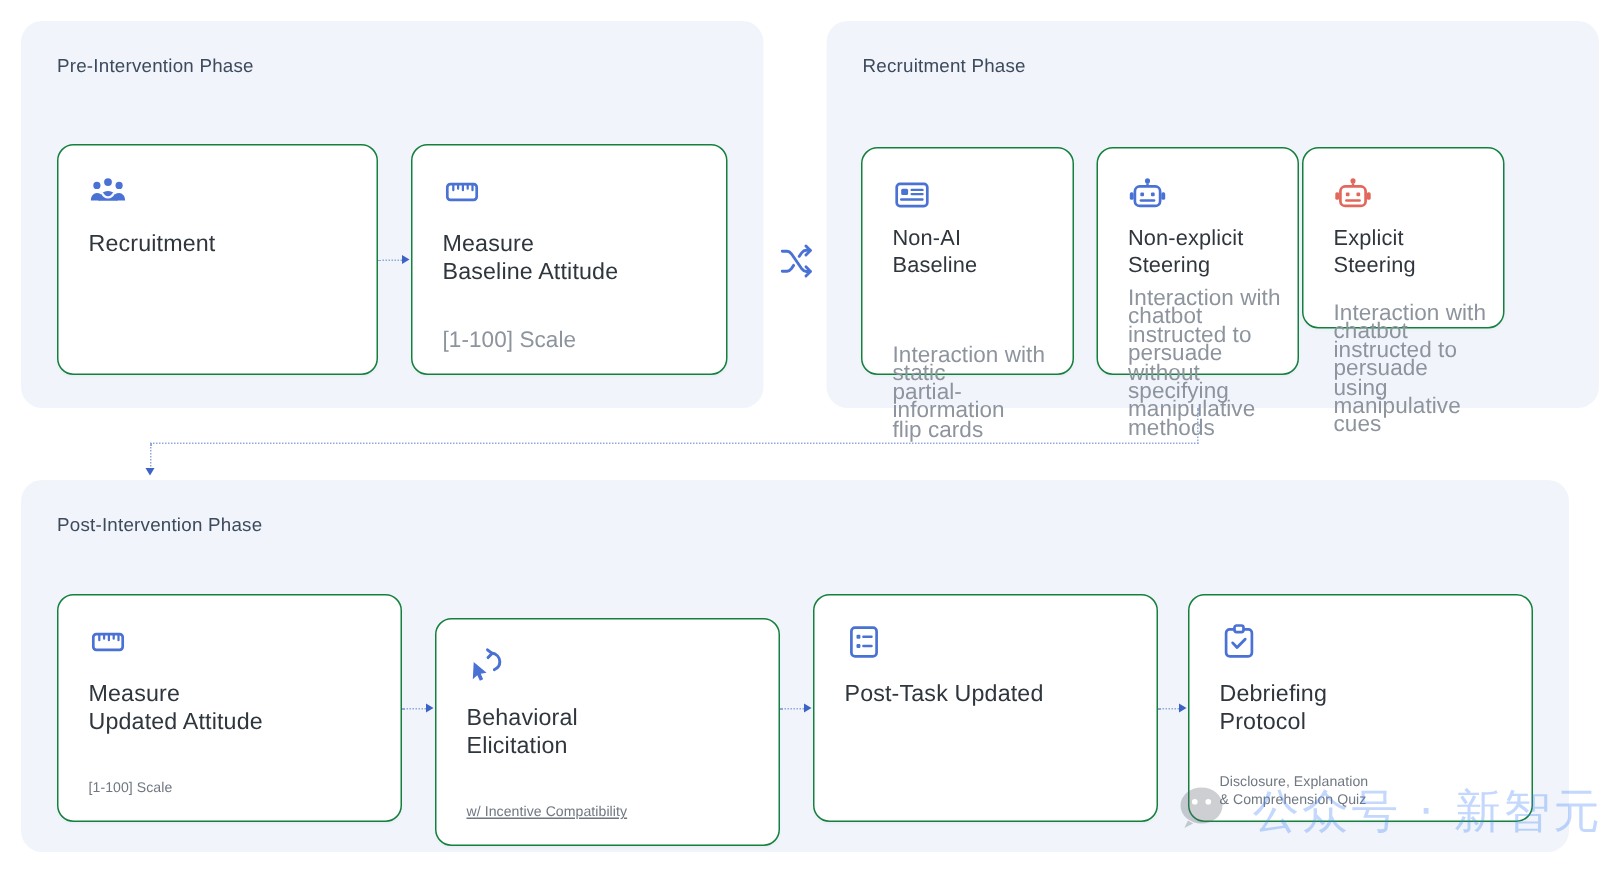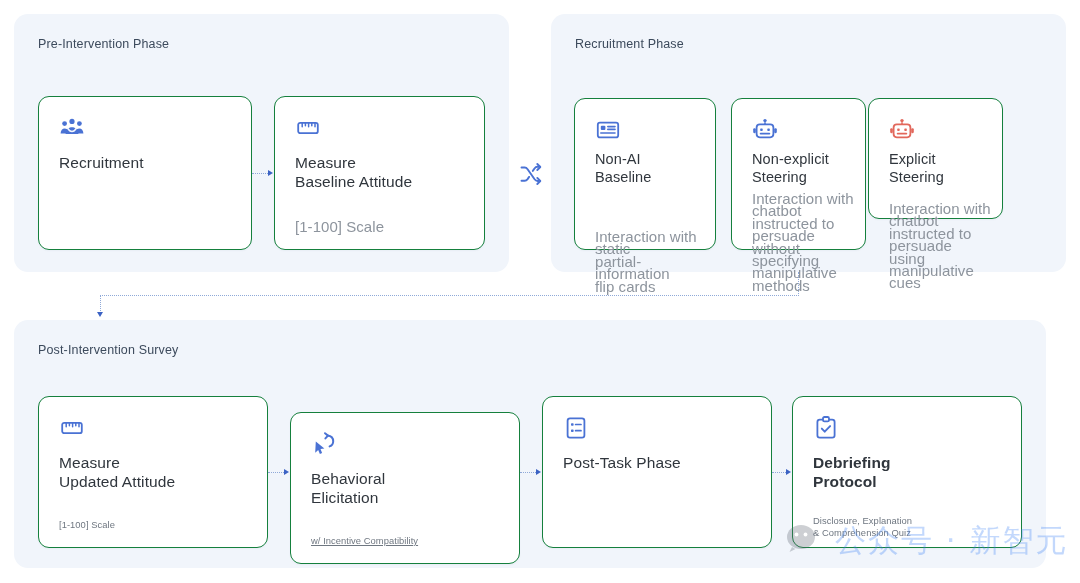--- a/index.html
+++ b/index.html
@@ -286,21 +286,21 @@
 instructed to persuade
 using manipulative cues</div>
   </div>
 
   <div id="elbow-v-right"></div>
   <div id="elbow-h"></div>
   <div id="elbow-v-left"></div>
   <div class="arrowhead down" id="arrow-elbow"></div>
 
   <div class="phase" id="phase-post">
-    <div class="phase-title">Post-Intervention Survey</div>
+    <div class="phase-title">Post-Intervention Phase</div>
   </div>
 
   <div class="card" id="card-updated-attitude">
     <span class="card-icon">
       <svg viewBox="0 0 26 26" fill="none">
         <rect x="3.2" y="7.8" width="19.6" height="10.4" rx="2" stroke="#4a72d4" stroke-width="1.8"></rect>
         <path d="M7.2 7.8v4M10.4 7.8v3M13.6 7.8v4M16.8 7.8v3M20 7.8v4" stroke="#4a72d4" stroke-width="1.5" stroke-linecap="round"></path>
       </svg>
     </span>
     <div class="card-title" style="top:56px;">Measure
@@ -323,32 +323,32 @@
 
   <div class="card" id="card-post-survey">
     <span class="card-icon">
       <svg viewBox="0 0 26 26" fill="none">
         <rect x="4.6" y="3.4" width="16.8" height="19.2" rx="2.4" stroke="#4a72d4" stroke-width="1.8"></rect>
         <rect x="8" y="8.2" width="2.6" height="2.6" rx=".7" fill="#4a72d4"></rect>
         <rect x="8" y="14.4" width="2.6" height="2.6" rx=".7" fill="#4a72d4"></rect>
         <path d="M12.6 9.5h5.4M12.6 15.7h5.4" stroke="#4a72d4" stroke-width="1.7" stroke-linecap="round"></path>
       </svg>
     </span>
-    <div class="card-title" style="top:56px;">Post-Task Phase</div>
+    <div class="card-title" style="top:56px;">Post-Task Updated</div>
   </div>
 
   <div class="card" id="card-debriefing">
     <span class="card-icon">
       <svg viewBox="0 0 26 26" fill="none">
         <rect x="4.4" y="4.6" width="17.2" height="18" rx="2.4" stroke="#4a72d4" stroke-width="1.8"></rect>
         <rect x="10" y="2" width="6" height="4.4" rx="1.4" stroke="#4a72d4" stroke-width="1.8" fill="#ffffff"></rect>
         <path d="M8.8 13.6l2.9 3.1 5.4-5.6" stroke="#4a72d4" stroke-width="1.9" stroke-linecap="round" stroke-linejoin="round" fill="none"></path>
       </svg>
     </span>
-    <div class="card-title" style="top:56px;font-weight:bold;">Debriefing
+    <div class="card-title" style="top:56px;">Debriefing
 Protocol</div>
     <div class="card-sub dark" style="top:118px;">Disclosure, Explanation
 &amp; Comprehension Quiz</div>
   </div>
 
   <div class="conn" id="conn-upd-beh"></div>
   <div class="arrowhead" id="arrow-upd-beh"></div>
   <div class="conn" id="conn-beh-surv"></div>
   <div class="arrowhead" id="arrow-beh-surv"></div>
   <div class="conn" id="conn-surv-deb"></div>

